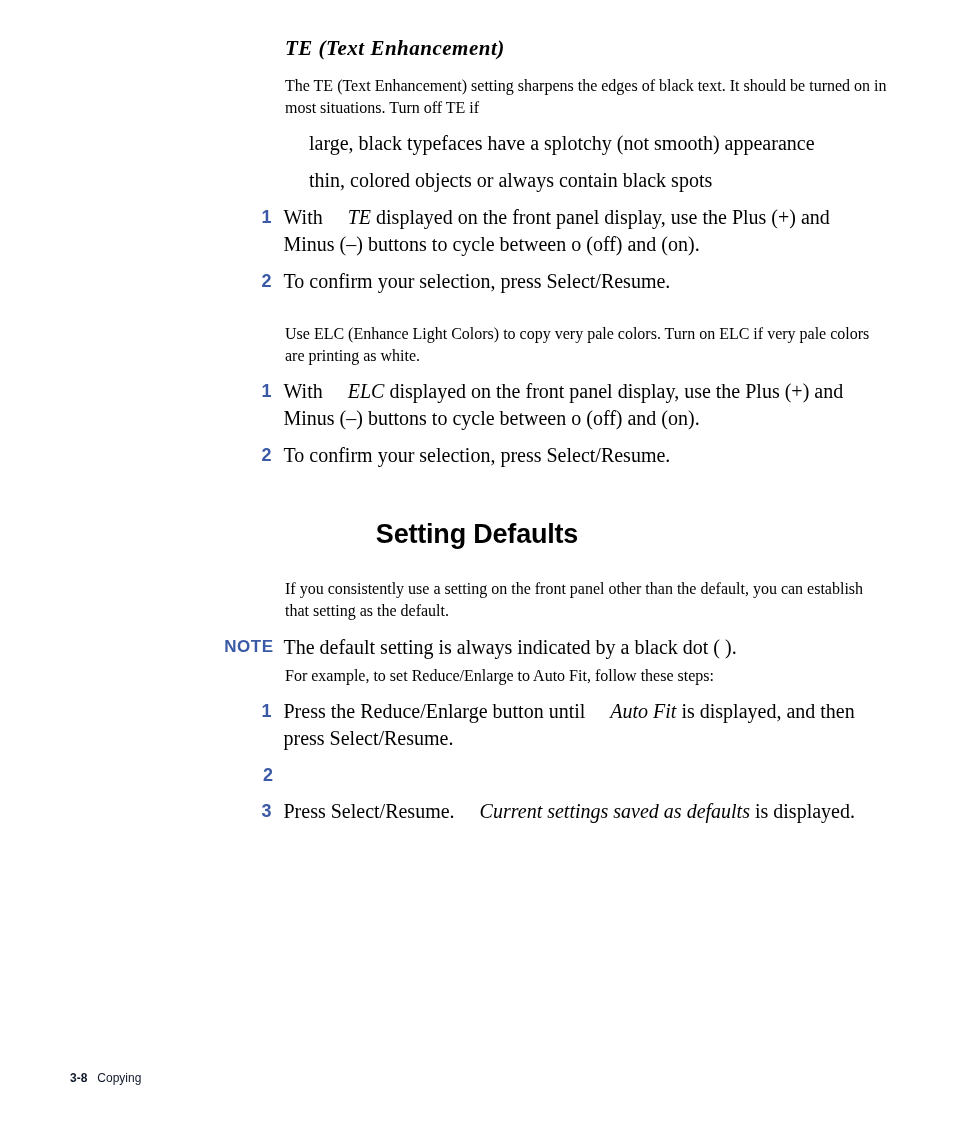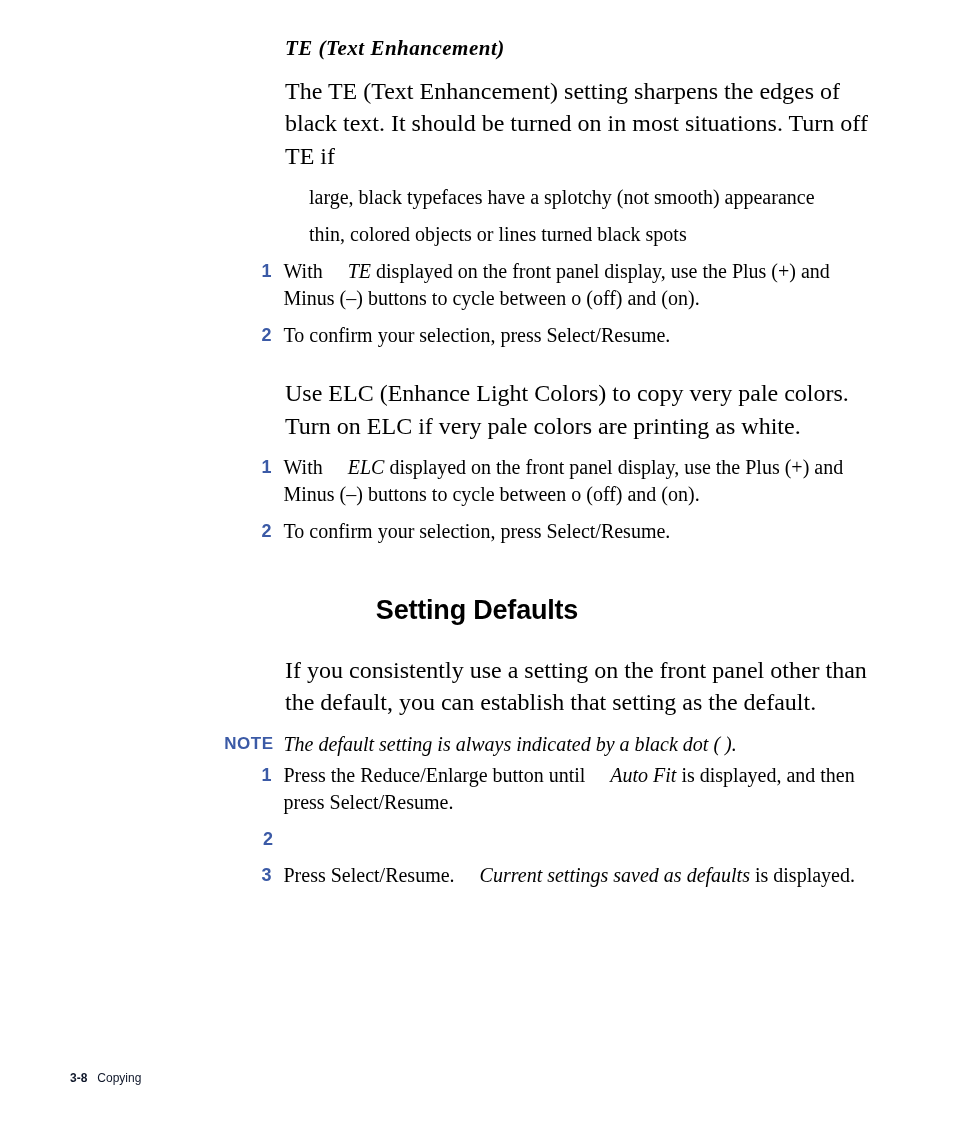--- a/index.html
+++ b/index.html
@@ -25,21 +25,21 @@
   }
   .subhead {
     font-family: "Times New Roman", Times, serif;
     font-weight: bold;
     font-style: italic;
     font-size: 21px;
     margin: 0 0 14px 0;
     letter-spacing: 0.5px;
   }
   .body-text {
-    font-size: 24px;
+    font-size: 16px;
     line-height: 1.35;
     margin: 0 0 12px 0;
   }
   .bullet-item {
     font-size: 20px;
     line-height: 1.35;
     margin: 0 0 10px 0;
     padding-left: 24px;
   }
   .ol-row {
@@ -89,21 +89,20 @@
     font-weight: 900;
     color: #3b5aa6;
     font-size: 17px;
     line-height: 1.55;
     letter-spacing: 0.5px;
   }
   .note-body {
     width: 605px;
     font-size: 20px;
     line-height: 1.35;
-    font-style: italic;
   }
   .em { font-style: italic; margin-left: 20px; }
   .footer {
     position: absolute;
     bottom: 60px;
     left: 70px;
     font-family: Arial, Helvetica, sans-serif;
     font-size: 12px;
     color: #0f172a;
   }
@@ -112,21 +111,21 @@
 </style>
 </head>
 <body>
 
 <div class="page">
 
   <div class="content">
     <p class="subhead">TE (Text Enhancement)</p>
     <p class="body-text">The TE (Text Enhancement) setting sharpens the edges of black text. It should be turned on in most situations. Turn off TE if</p>
     <p class="bullet-item">large, black typefaces have a splotchy (not smooth) appearance</p>
-    <p class="bullet-item">thin, colored objects or lines turned black spots</p>
+    <p class="bullet-item">thin, colored objects or always contain black spots</p>
   </div>
 
   <div class="ol-row">
     <div class="ol-num-cell"><span class="ol-num">1</span></div>
     <div class="ol-body">
       <span>With </span><span class="em">TE</span><span> displayed on the front panel display, use the Plus (+) and Minus (–) buttons to cycle between o (off) and    (on).</span>
     </div>
   </div>
   <div class="ol-row">
     <div class="ol-num-cell"><span class="ol-num">2</span></div>
@@ -154,20 +153,23 @@
 
   <div class="content">
     <p class="body-text">If you consistently use a setting on the front panel other than the default, you can establish that setting as the default.</p>
   </div>
 
   <div class="note-row">
     <div class="note-label-cell"><span class="note-label">NOTE</span></div>
     <div class="note-body">The default setting is always indicated by a black dot (  ).</div>
   </div>
 
+  <div class="content">
+    <p class="body-text">For example, to set Reduce/Enlarge to Auto Fit, follow these steps:</p>
+  </div>
 
   <div class="ol-row">
     <div class="ol-num-cell"><span class="ol-num">1</span></div>
     <div class="ol-body">
       <span>Press the Reduce/Enlarge button until </span><span class="em">Auto Fit</span><span> is displayed, and then press Select/Resume.</span>
     </div>
   </div>
   <div class="ol-row">
     <div class="ol-num-cell"><span class="ol-num">2</span></div>
   </div>

